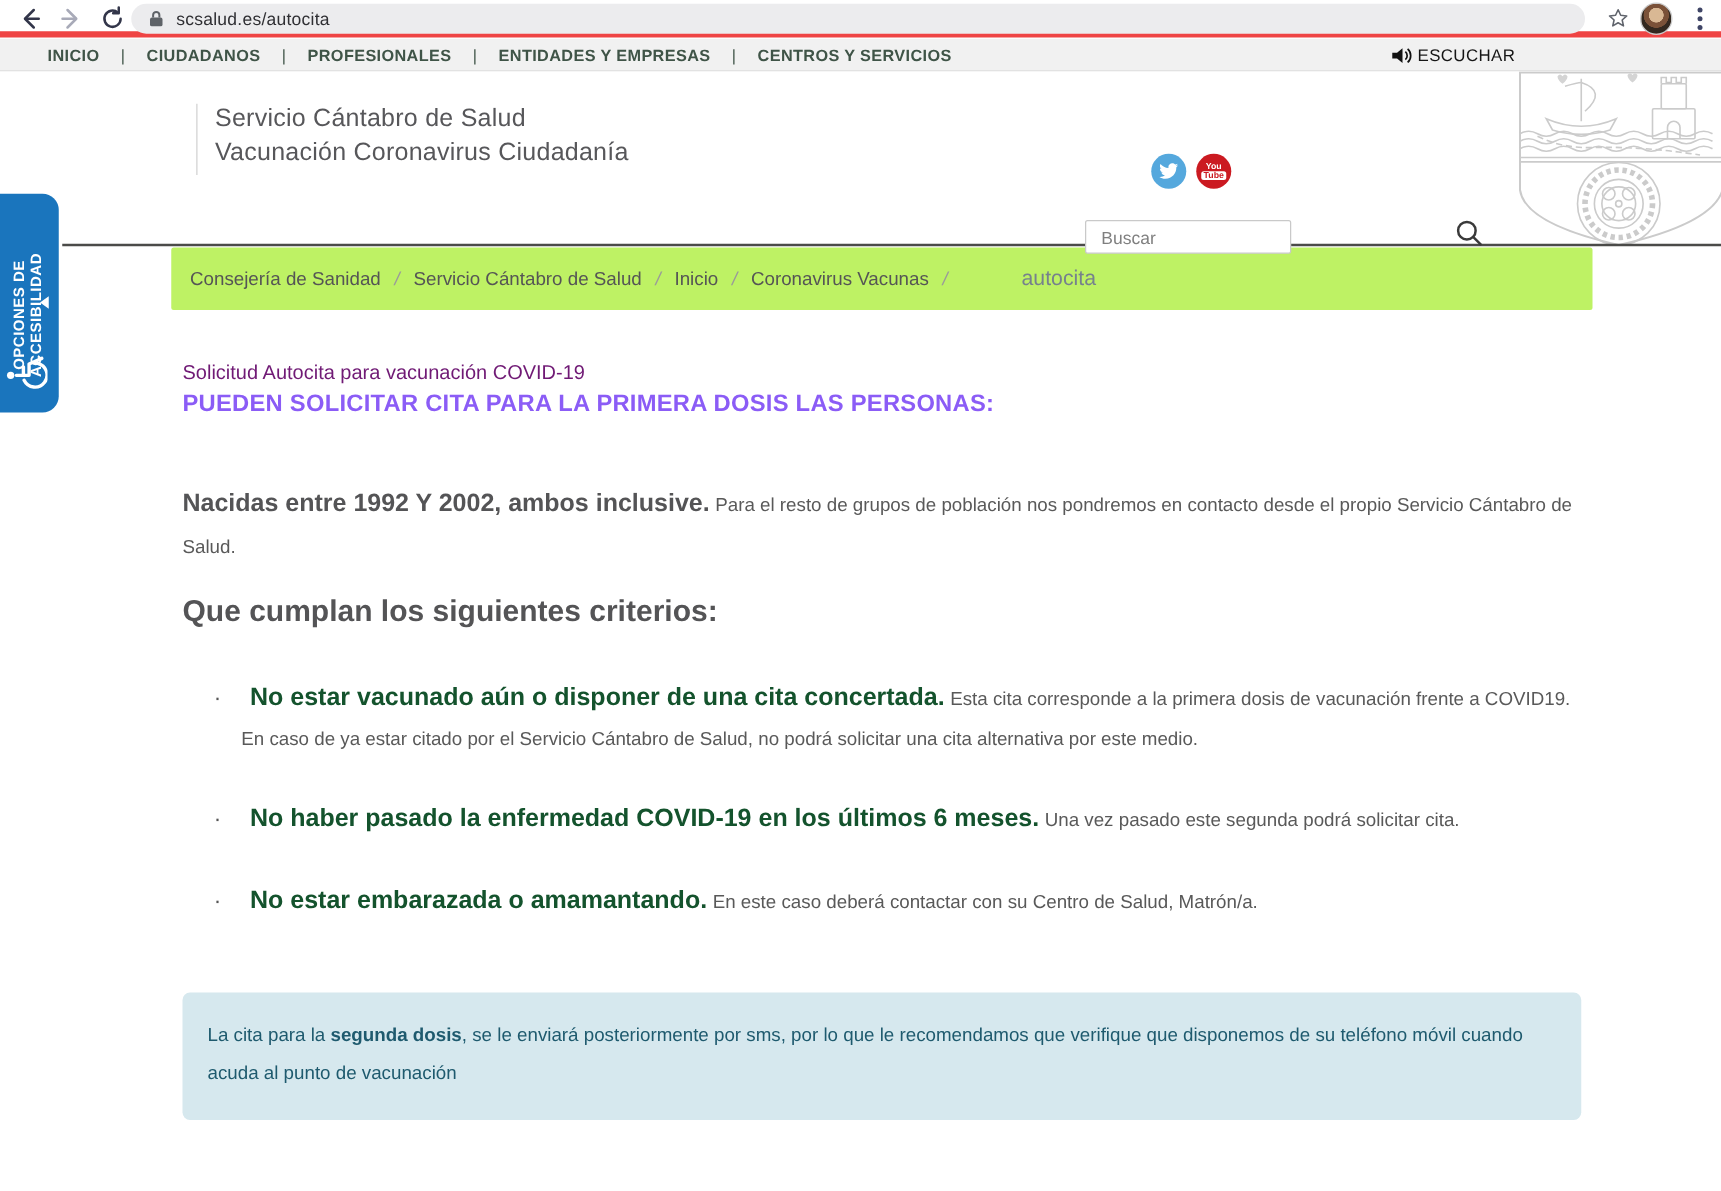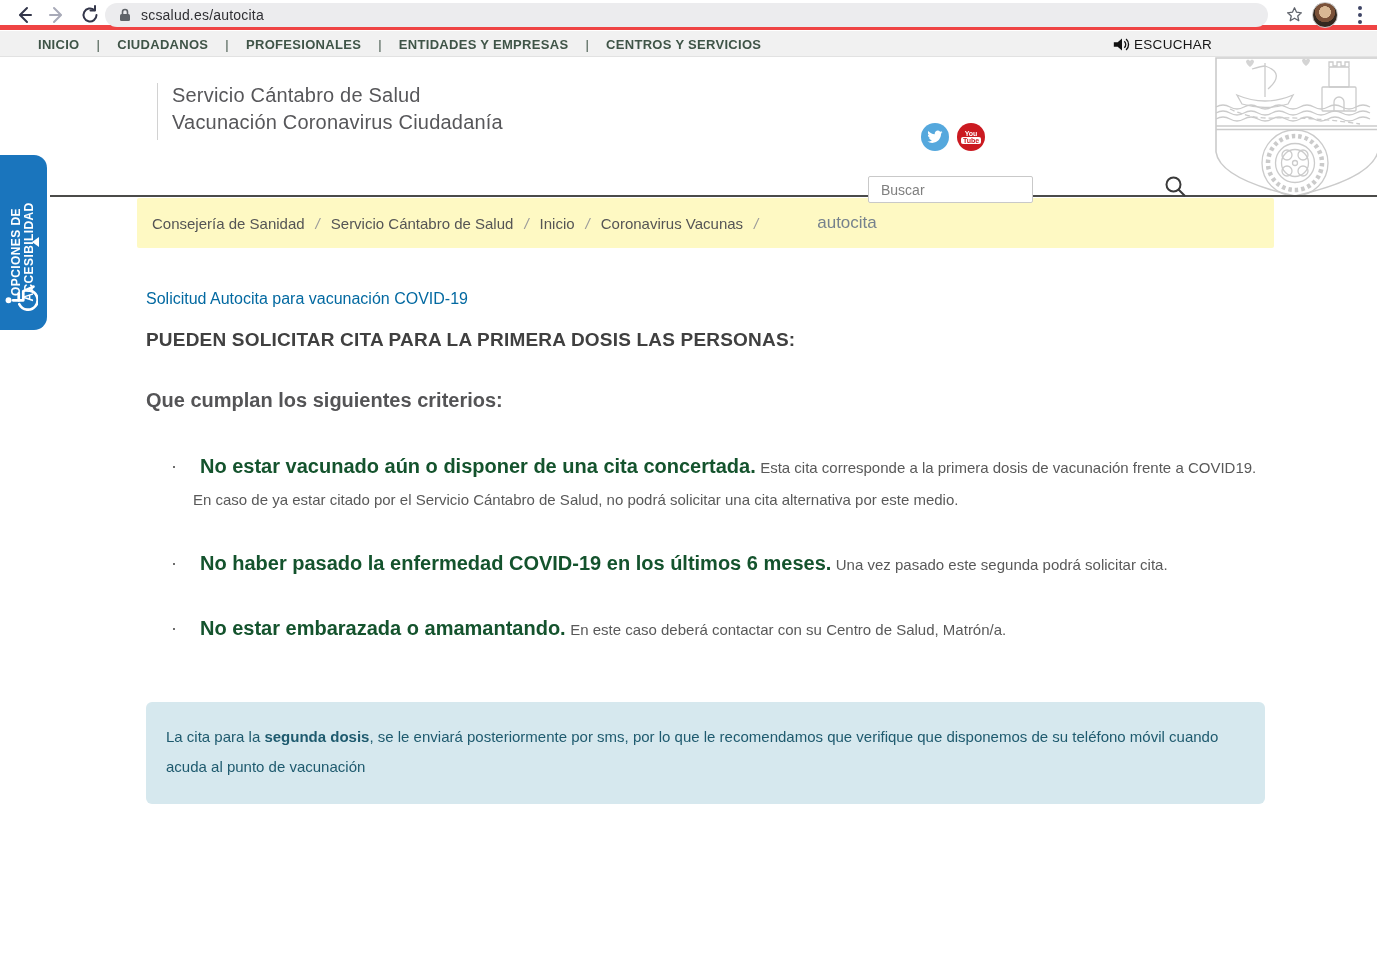--- a/index.html
+++ b/index.html
@@ -73,35 +73,35 @@
     background:#1a75bd; border:3px solid #fff; border-left:none; border-radius:0 16px 16px 0;
     z-index:20; cursor:pointer; }
   .access-label { position:absolute; left:-56px; top:84px; width:165px; text-align:center;
     transform:rotate(-90deg); transform-origin:center;
     color:#fff; font-size:12px; font-weight:bold; line-height:13px; letter-spacing:.4px; }
   .access-arrow { position:absolute; left:36px; top:82px; width:0; height:0;
     border-top:5px solid transparent; border-bottom:5px solid transparent; border-right:7px solid #fff; }
   .access-icon { position:absolute; left:10px; top:126px; transform:rotate(-90deg); }
 
   
-  .breadcrumb { position:absolute; left:137px; top:198px; width:1137px; height:50px; background:#fef9c3;
+  .breadcrumb { position:absolute; left:137px; top:198px; width:1137px; height:50px; background:#bef264;
     border-radius:2px; display:flex; align-items:center; padding-left:15px; z-index:4; }
   .crumb { font-size:15px; color:#555; cursor:pointer; white-space:nowrap; }
   .crumb::after { content:"/"; color:#9a9a9a; font-style:italic; margin:0 11px; }
   .crumb-current { font-size:17px; color:#76828d;margin-left:48px; }
 
   
   .main { position:absolute; left:146px; top:290px; width:1122px; }
-  .kicker { font-size:16px; color:#0369a1; }
+  .kicker { font-size:16px; color:#701a75; }
   .page-title { margin-top:36px; font-size:29px; line-height:33px; color:#1d64ae; font-weight:normal; letter-spacing:.2px; }
-  .page-subtitle { margin-top:21px; font-size:19px; color:#404040; font-weight:bold; letter-spacing:.2px; }
+  .page-subtitle { margin-top:5px; font-size:19px; color:#8b5cf6; font-weight:bold; letter-spacing:.2px; }
   .intro { margin-top:52px; line-height:33px; }
   .lead-bold { font-size:20px; font-weight:bold; color:#545456; }
   .lead-rest { font-size:15px; color:#595959; }
-  .criteria-heading { margin-top:38px; font-size:20px; font-weight:bold; color:#545456; }
+  .criteria-heading { margin-top:22px; font-size:24px; font-weight:bold; color:#545456; }
   .criteria-list { margin-top:38px; list-style:none; }
   .criteria-list li { position:relative; padding-left:47px; line-height:32px; margin-bottom:31px; }
   .criteria-list li::before { content:"\00b7"; position:absolute; left:25px; top:0; font-size:18px; color:#555; }
   .crit-bold { font-size:20px; font-weight:bold; color:#14532d; margin-left:7px;text-align:center; }
   .crit-rest { font-size:15px; color:#595959; }
   .notice { margin-top:56px; width:1119px; background:#d6e8ee; border-radius:6px;
     padding:20px 20px 22px 20px; font-size:15px; line-height:30px; color:#1e5a6e; }
   .notice b { font-weight:bold; }
 </style>
 </head>
@@ -244,20 +244,21 @@
   <span class="crumb">Servicio Cántabro de Salud</span>
   <span class="crumb">Inicio</span>
   <span class="crumb">Coronavirus Vacunas</span>
   <span class="crumb-current">autocita</span>
 </div>
 
 <div class="main">
   <p class="kicker">Solicitud Autocita para vacunación COVID-19</p>
   <h2 class="page-subtitle">PUEDEN SOLICITAR CITA PARA LA PRIMERA DOSIS LAS PERSONAS:</h2>
 
+  <p class="intro"><span class="lead-bold">Nacidas entre 1992 Y 2002, ambos inclusive.</span> <span class="lead-rest">Para el resto de grupos de población nos pondremos en contacto desde el propio Servicio Cántabro de Salud.</span></p>
 
   <h3 class="criteria-heading">Que cumplan los siguientes criterios:</h3>
 
   <ul class="criteria-list">
     <li><span class="crit-bold">No estar vacunado aún o disponer de una cita concertada.</span> <span class="crit-rest">Esta cita corresponde a la primera dosis de vacunación frente a COVID19. En caso de ya estar citado por el Servicio Cántabro de Salud, no podrá solicitar una cita alternativa por este medio.</span></li>
     <li><span class="crit-bold">No haber pasado la enfermedad COVID-19 en los últimos 6 meses.</span> <span class="crit-rest">Una vez pasado este segunda podrá solicitar cita.</span></li>
     <li><span class="crit-bold">No estar embarazada o amamantando.</span> <span class="crit-rest">En este caso deberá contactar con su Centro de Salud, Matrón/a.</span></li>
   </ul>
 
   <div class="notice"><span>La cita para la </span><b>segunda dosis</b><span>, se le enviará posteriormente por sms, por lo que le recomendamos que verifique que disponemos de su teléfono móvil cuando acuda al punto de vacunación</span></div>

